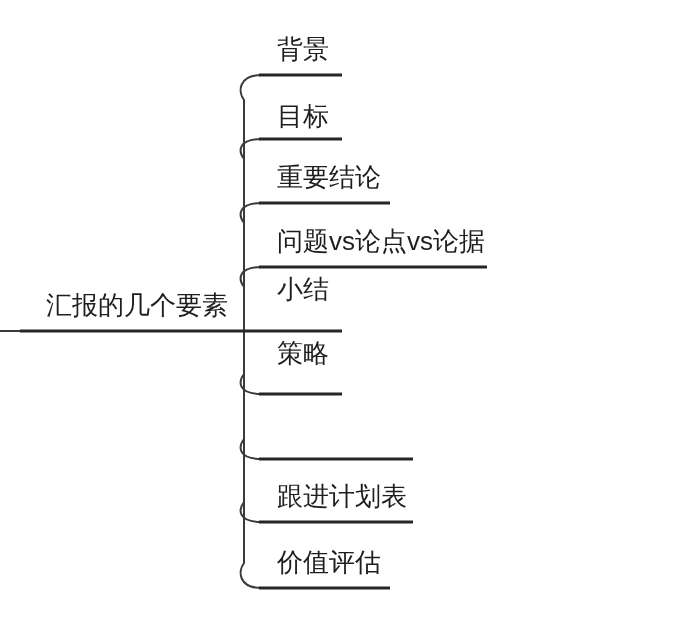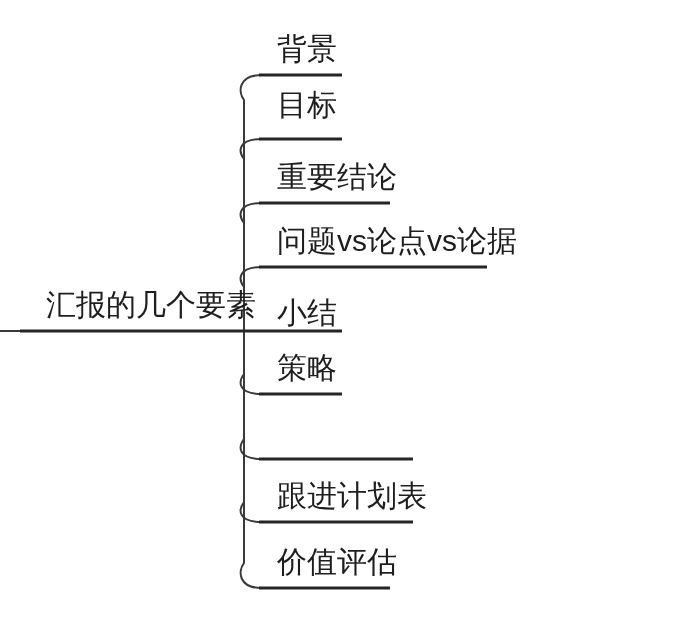--- a/index.html
+++ b/index.html
@@ -26,21 +26,21 @@
     stroke-width: 2;
     fill: none;
   }
   .underline line {
     stroke: var(--underline);
     stroke-width: 3;
     fill: none;
   }
   .topic {
     position: absolute;
-    font-size: 30px;
+    font-size: 26px;
     line-height: 30px;
     color: var(--text);
     white-space: nowrap;
     cursor: default;
     user-select: none;
   }
   .topic.child { left: 277px; }
   .topic.root { left: 30px; margin-left: 16px; }
 </style>
 </head>
@@ -76,28 +76,28 @@
       <line x1="259" y1="459" x2="413" y2="459"></line>
       <line x1="259" y1="522" x2="413" y2="522"></line>
       <line x1="259" y1="588" x2="390" y2="588"></line>
     </g>
   </svg>
 
   <div class="topic root" style="top:290px">汇报的几个要素</div>
 
   <div class="topic child" style="top:34px">背景</div>
 
-  <div class="topic child" style="top:90px">目标</div>
+  <div class="topic child" style="top:101px">目标</div>
 
   <div class="topic child" style="top:162px">重要结论</div>
 
   <div class="topic child" style="top:226px">问题vs论点vs论据</div>
 
-  <div class="topic child" style="top:298px">小结</div>
+  <div class="topic child" style="top:274px">小结</div>
 
-  <div class="topic child" style="top:353px">策略</div>
+  <div class="topic child" style="top:338px">策略</div>
 
 
   <div class="topic child" style="top:547px">价值评估</div>
 
   <div class="topic child" style="top:481px">跟进计划表</div>
 
 </div>
 
 </body></html>

